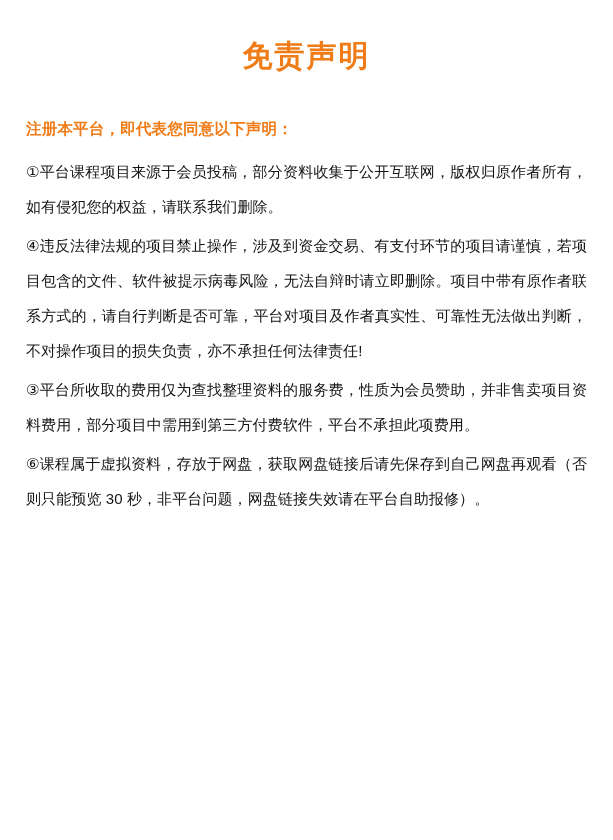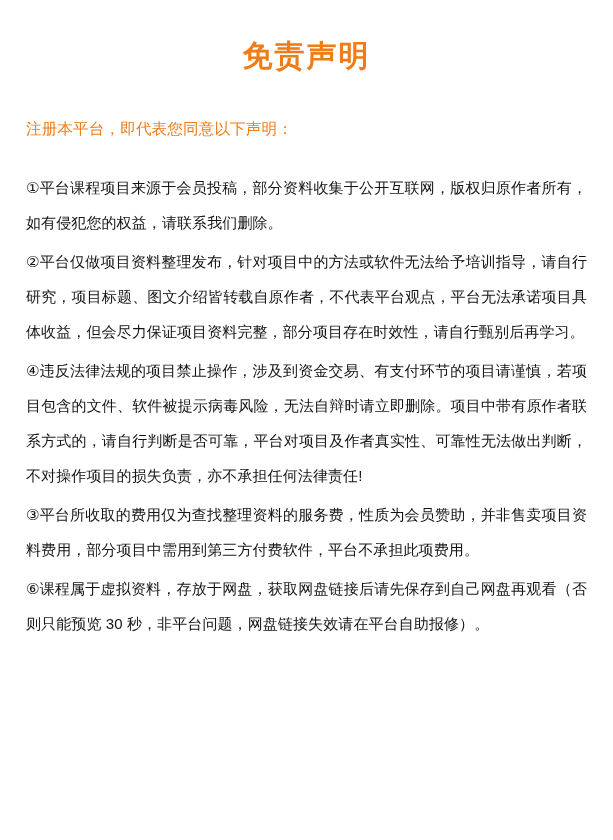--- a/index.html
+++ b/index.html
@@ -27,23 +27,23 @@
     font-size: 30px;
     font-weight: bold;
     letter-spacing: 2px;
     margin: 0;
     padding-top: 36px;
     padding-bottom: 8px;
   }
   .lead {
     color: #f07c18;
     font-size: 15.5px;
-    font-weight: normal;
+    font-weight: bold;
     margin-top: 34px;
-    margin-bottom: 30px;
+    margin-bottom: 14px;
     letter-spacing: 0.2px;
   }
   .para {
     font-size: 15px;
     line-height: 35px;
     color: #141414;
     margin: 0 0 4px 0;
     text-align: justify;
     text-justify: inter-ideograph;
     letter-spacing: 0.1px;
@@ -52,18 +52,17 @@
 </head>
 <body>
 
 <div class="page">
 
   <h1 class="doc-title">免责声明</h1>
 
   <p class="lead">注册本平台，即代表您同意以下声明：</p>
 
   <p class="para">①平台课程项目来源于会员投稿，部分资料收集于公开互联网，版权归原作者所有，如有侵犯您的权益，请联系我们删除。</p>
-  <p class="para">②平台仅做项目资料整理发布，针对项目中的方法或软件无法给予培训指导，请自行研究，项目标题、图文介绍皆转载自原作者，不代表平台观点，平台无法承诺项目具体收益，但会尽力保证项目资料完整，部分项目存在时效性，请自行甄别后再学习。</p>
   <p class="para">④违反法律法规的项目禁止操作，涉及到资金交易、有支付环节的项目请谨慎，若项目包含的文件、软件被提示病毒风险，无法自辩时请立即删除。项目中带有原作者联系方式的，请自行判断是否可靠，平台对项目及作者真实性、可靠性无法做出判断，不对操作项目的损失负责，亦不承担任何法律责任!</p>
   <p class="para">③平台所收取的费用仅为查找整理资料的服务费，性质为会员赞助，并非售卖项目资料费用，部分项目中需用到第三方付费软件，平台不承担此项费用。</p>
   <p class="para">⑥课程属于虚拟资料，存放于网盘，获取网盘链接后请先保存到自己网盘再观看（否则只能预览 30 秒，非平台问题，网盘链接失效请在平台自助报修）。</p>
 
 </div>
 
 </body></html>

